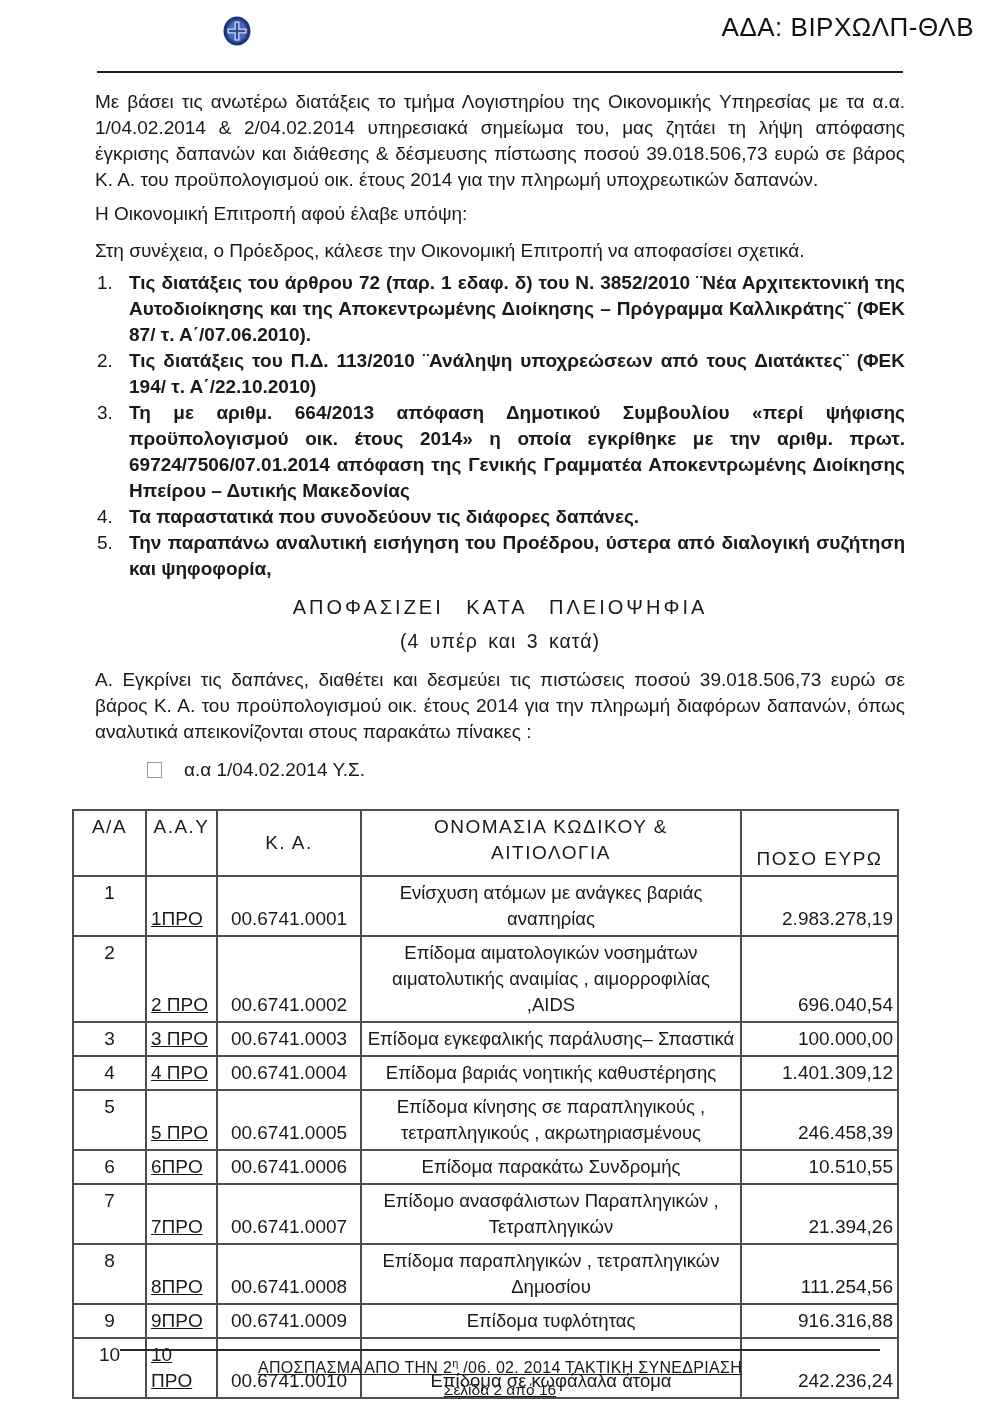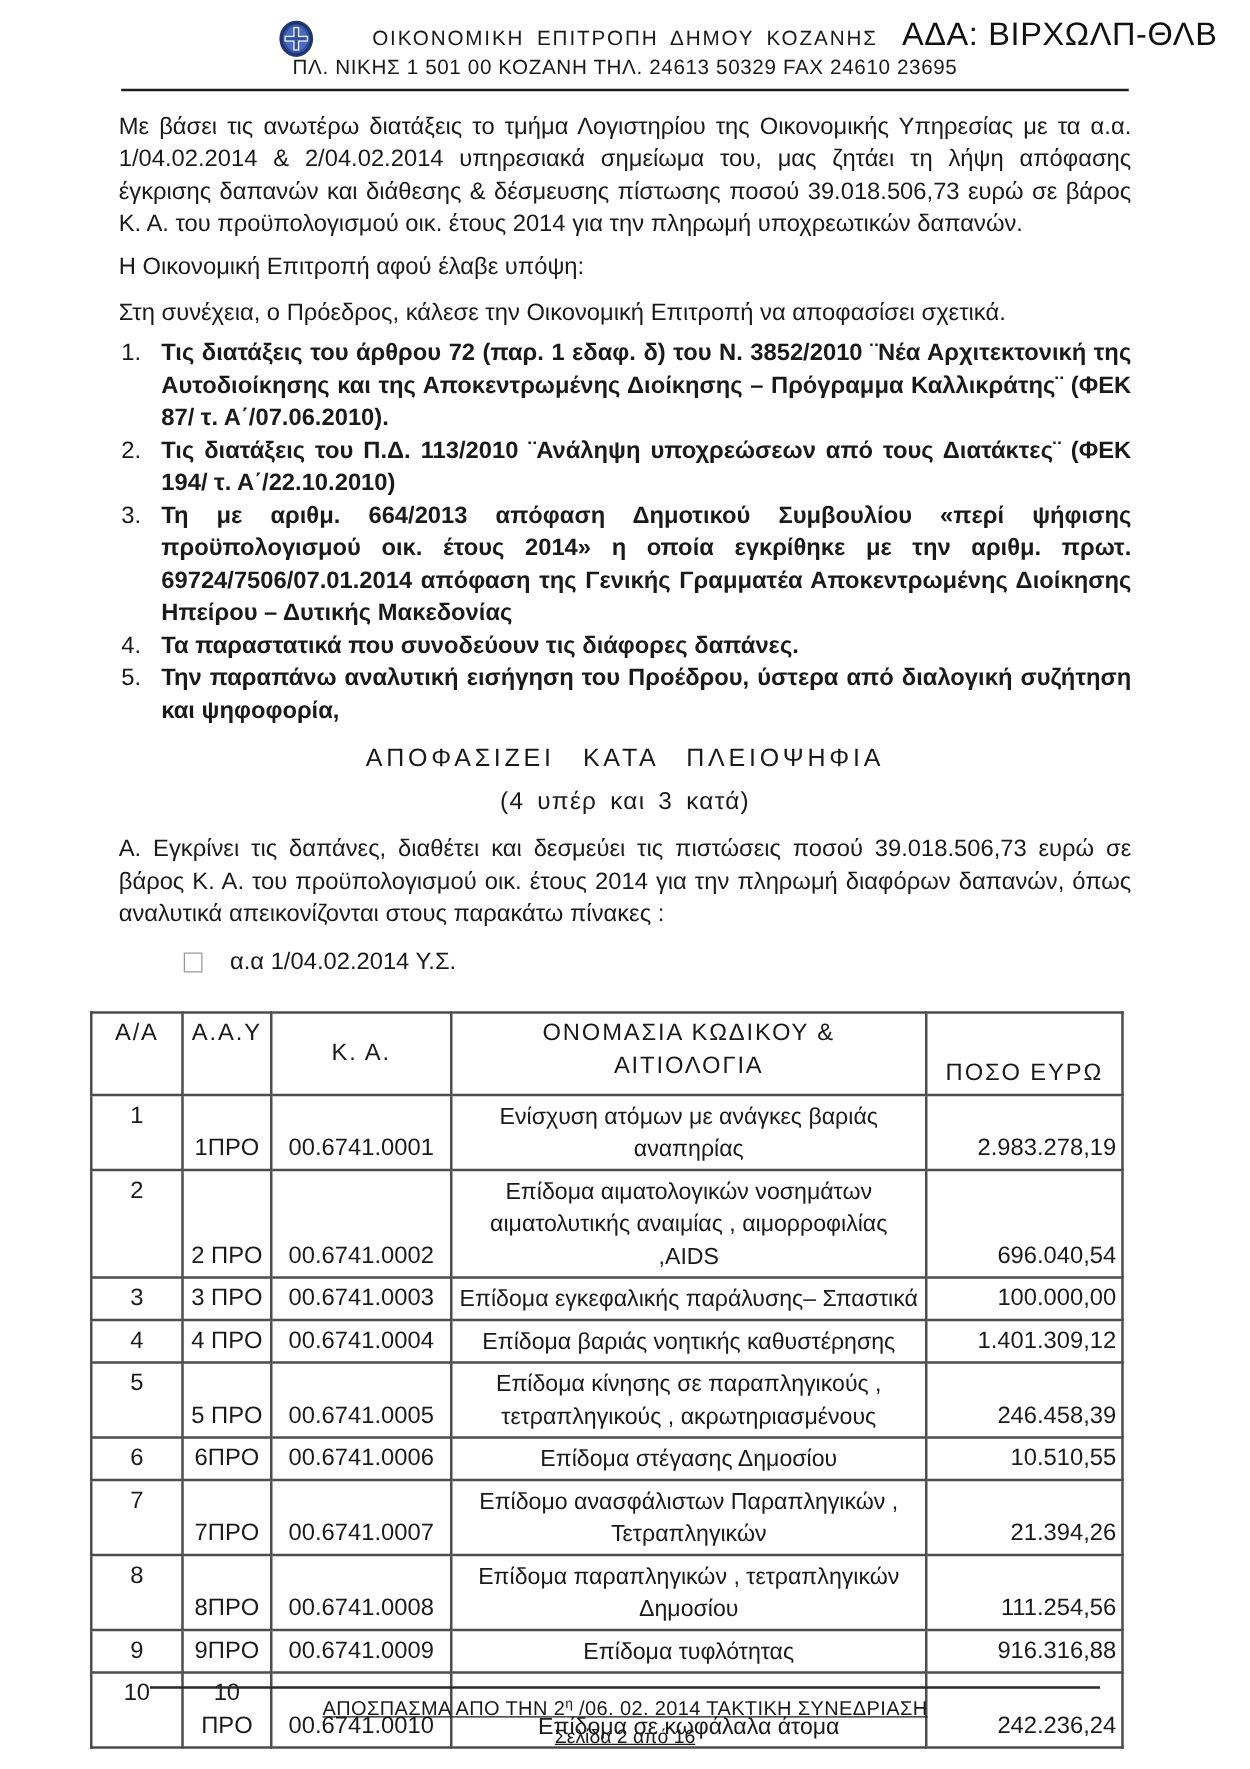--- a/index.html
+++ b/index.html
@@ -68,21 +68,21 @@
   .col-amount { width: 157px; }
 
   .budget-table thead th { height: 66px; letter-spacing: 1.5px; }
   .th-aa, .th-aay { vertical-align: top; text-align: center; padding-top: 8px; }
   .th-ka { vertical-align: middle; text-align: center; padding-top: 18px; }
   .th-name { vertical-align: top; text-align: center; padding-top: 8px; }
   .th-amount { vertical-align: bottom; text-align: center; padding-bottom: 10px; }
 
   .budget-table tbody td { height: 26px; }
   .td-aa { vertical-align: top; text-align: center; padding-top: 4px; }
-  .td-aay { vertical-align: bottom; text-align: center; white-space: pre-line; }
+  .td-aay { vertical-align: bottom; white-space: pre-line; text-decoration: underline; }
   .td-ka { vertical-align: bottom; text-align: center; }
   .td-name { vertical-align: bottom; text-align: center; white-space: pre-line; font-size: 18.5px; padding: 3px 1px; }
   .td-amount { vertical-align: bottom; text-align: right; padding-right: 5px; }
 
   
   .footer { position: absolute; left: 0; right: 0; bottom: 0; top: auto; text-decoration: underline; }
   .footer-rule { margin: 0 120px; border-top: 2px solid #2a2a2a; }
   .footer-line1 { text-align: center; font-size: 16px; margin-top: 6px; letter-spacing: 0.3px; }
   .footer-line1 sup { font-size: 11px; }
   .footer-line2 { text-align: center; font-size: 15.5px; margin: 4px 0 16px 0; }
@@ -98,24 +98,20 @@
         <ellipse cx="15" cy="16" rx="13.5" ry="14.5" fill="#23397c"></ellipse>
         <ellipse cx="15" cy="16" rx="11.5" ry="12.5" fill="#30509e"></ellipse>
         <ellipse cx="15" cy="16" rx="9" ry="10" fill="#4a6bbd"></ellipse>
         <rect x="12.6" y="6.5" width="4.8" height="19" fill="#e8ecf7"></rect>
         <rect x="5.5" y="13.6" width="19" height="4.8" fill="#e8ecf7"></rect>
         <rect x="13.7" y="7.6" width="2.6" height="16.8" fill="#30509e"></rect>
         <rect x="6.6" y="14.7" width="16.8" height="2.6" fill="#30509e"></rect>
         <ellipse cx="15" cy="16" rx="11.5" ry="12.5" fill="none" stroke="#1d2f66" stroke-width="1.2"></ellipse>
       </svg>
     </div>
-    <div class="org-block">
-      <div class="org-line1">ΟΙΚΟΝΟΜΙΚΗ ΕΠΙΤΡΟΠΗ ΔΗΜΟΥ ΚΟΖΑΝΗΣ</div>
-      <div class="org-line2">ΠΛ. ΝΙΚΗΣ 1 501 00 ΚΟΖΑΝΗ ΤΗΛ. 24613 50329 FAX 24610 23695</div>
-    </div>
     <div class="ada">ΑΔΑ: ΒΙΡΧΩΛΠ-ΘΛΒ</div>
     <div class="header-rule"></div>
   </div>
 
   <div class="content">
     <p class="para p-intro">Με βάσει τις ανωτέρω διατάξεις το τμήμα Λογιστηρίου της Οικονομικής Υπηρεσίας με τα α.α. 1/04.02.2014 &amp; 2/04.02.2014 υπηρεσιακά σημείωμα του, μας ζητάει τη λήψη απόφασης έγκρισης δαπανών και διάθεσης &amp; δέσμευσης πίστωσης ποσού 39.018.506,73 ευρώ σε βάρος Κ. Α. του προϋπολογισμού οικ. έτους 2014 για την πληρωμή υποχρεωτικών δαπανών.</p>
     <p class="para p-consider">Η Οικονομική  Επιτροπή αφού έλαβε υπόψη:</p>
     <p class="para p-next">Στη συνέχεια, ο Πρόεδρος,  κάλεσε την Οικονομική Επιτροπή να αποφασίσει σχετικά.</p>
 
     <ol class="num-list">
@@ -209,21 +205,21 @@
           <td class="td-aay">5 ΠΡΟ</td>
           <td class="td-ka">00.6741.0005</td>
           <td class="td-name">Επίδομα κίνησης σε παραπληγικούς ,
 τετραπληγικούς , ακρωτηριασμένους</td>
           <td class="td-amount">246.458,39</td>
         </tr>
         <tr>
           <td class="td-aa">6</td>
           <td class="td-aay">6ΠΡΟ</td>
           <td class="td-ka">00.6741.0006</td>
-          <td class="td-name">Επίδομα στέγασης Δημοσίου</td>
+          <td class="td-name">Επίδομα παρακάτω Συνδρομής</td>
           <td class="td-amount">10.510,55</td>
         </tr>
         <tr>
           <td class="td-aa">7</td>
           <td class="td-aay">7ΠΡΟ</td>
           <td class="td-ka">00.6741.0007</td>
           <td class="td-name">Επίδομο ανασφάλιστων Παραπληγικών ,
 Τετραπληγικών</td>
           <td class="td-amount">21.394,26</td>
         </tr>

